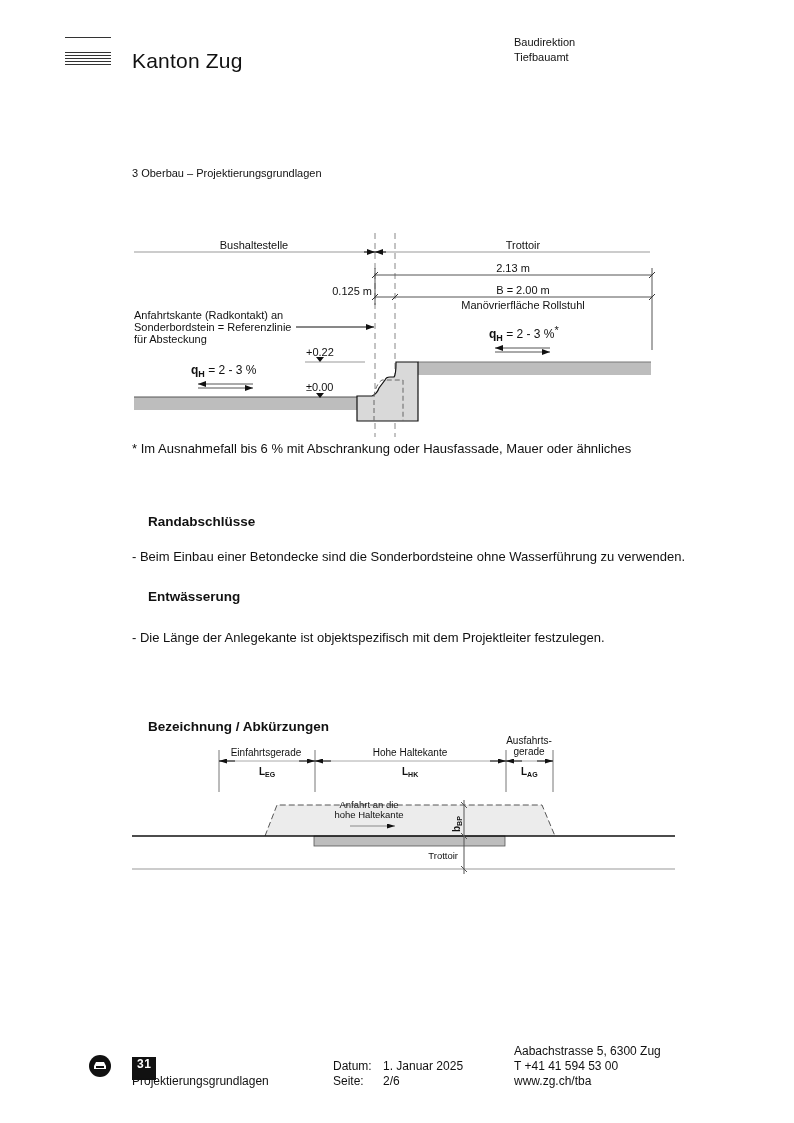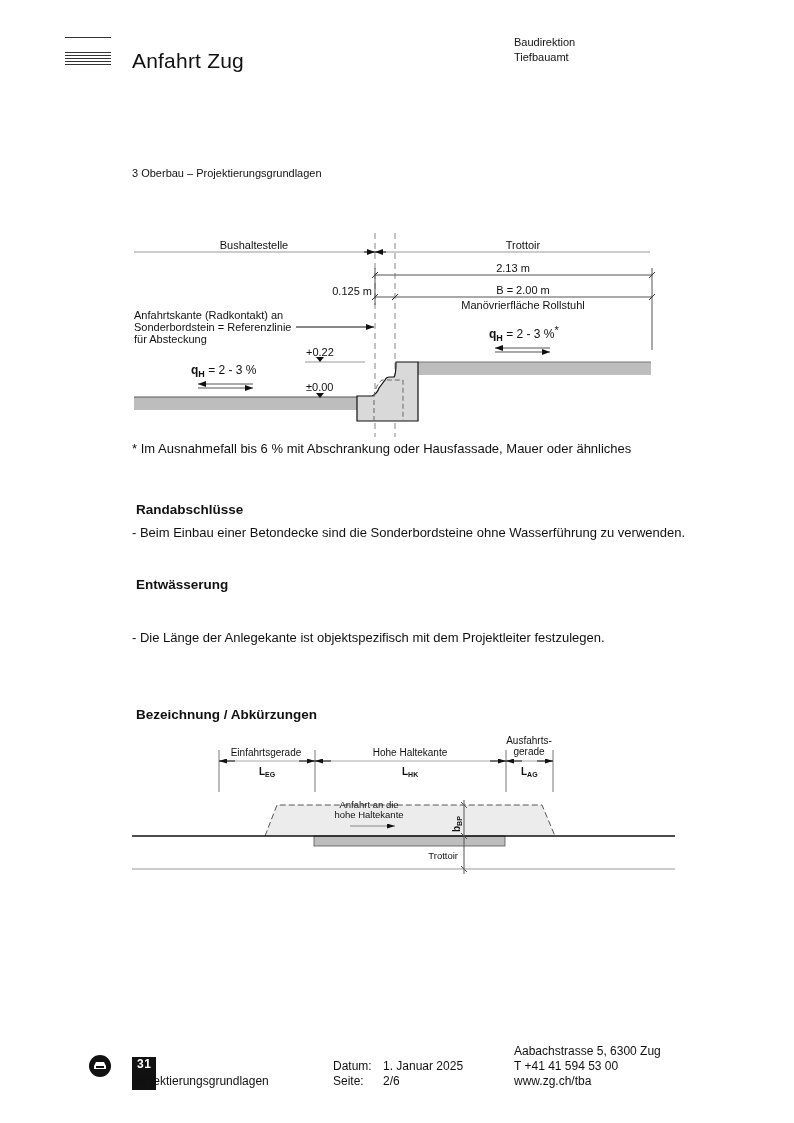--- a/index.html
+++ b/index.html
@@ -6,39 +6,39 @@
   body { width: 794px; height: 1123px; position: relative; overflow: hidden;
          font-family: "Liberation Sans", sans-serif; color: #111; }
   .abs { position: absolute; }
   .logo-lines { left: 65px; top: 37px; width: 46px; }
   .logo-lines .l { position: absolute; left: 0; width: 46px; height: 1px; background: #333; }
   .brand { left: 132px; top: 49px; font-size: 21px; letter-spacing: 0.2px; color: #111; }
   .dept { left: 514px; top: 35px; font-size: 11px; line-height: 15px; color: #111; }
   .chapter { left: 132px; top: 167px; font-size: 11px; color: #111; }
   .footnote { left: 132px; top: 441px; font-size: 13px; color: #111; }
   .section { left: 132px; width: 560px; }
-  .section h3 { margin: 4px; font-size: 13.5px; font-weight: bold; line-height: 18px; }
+  .section h3 { margin: 16px; font-size: 13.5px; font-weight: bold; line-height: 18px; }
   .section .bullet { font-size: 13px; line-height: 19px; padding-left: 13px; text-indent: -13px; }
   svg text { font-family: "Liberation Sans", sans-serif; fill: #111; }
   .footer-txt { font-size: 12px; color: #111; line-height: 15px; }
   .badge { left: 132px; top: 1057px; background: #111; color: #fff; font-weight: bold;
-           font-size: 12px; padding: 0 5px; height: 33px; line-height: 15px; letter-spacing: 0.5px; }
+           font-size: 12px; padding: 0 5px; height: 23px; line-height: 15px; letter-spacing: 0.5px; }
 </style>
 </head>
 <body>
 
 <div class="abs logo-lines">
   <div class="l" style="top:0px;"></div>
   <div class="l" style="top:15px;"></div>
   <div class="l" style="top:18px;"></div>
   <div class="l" style="top:21px;"></div>
   <div class="l" style="top:24px;"></div>
   <div class="l" style="top:27px;"></div>
 </div>
-<div class="abs brand">Anfahrt Zug</div>
+<div class="abs brand">Kanton Zug</div>
 <div class="abs dept">
   <div>Baudirektion</div>
   <div>Tiefbauamt</div>
 </div>
 
 <div class="abs chapter">3 Oberbau – Projektierungsgrundlagen</div>
 
 <svg class="abs" style="left:0;top:0;" width="794" height="440" viewBox="0 0 794 440">
   <defs>
     <marker id="arr" markerWidth="8" markerHeight="6" refX="8" refY="3" orient="auto" markerUnits="userSpaceOnUse">

